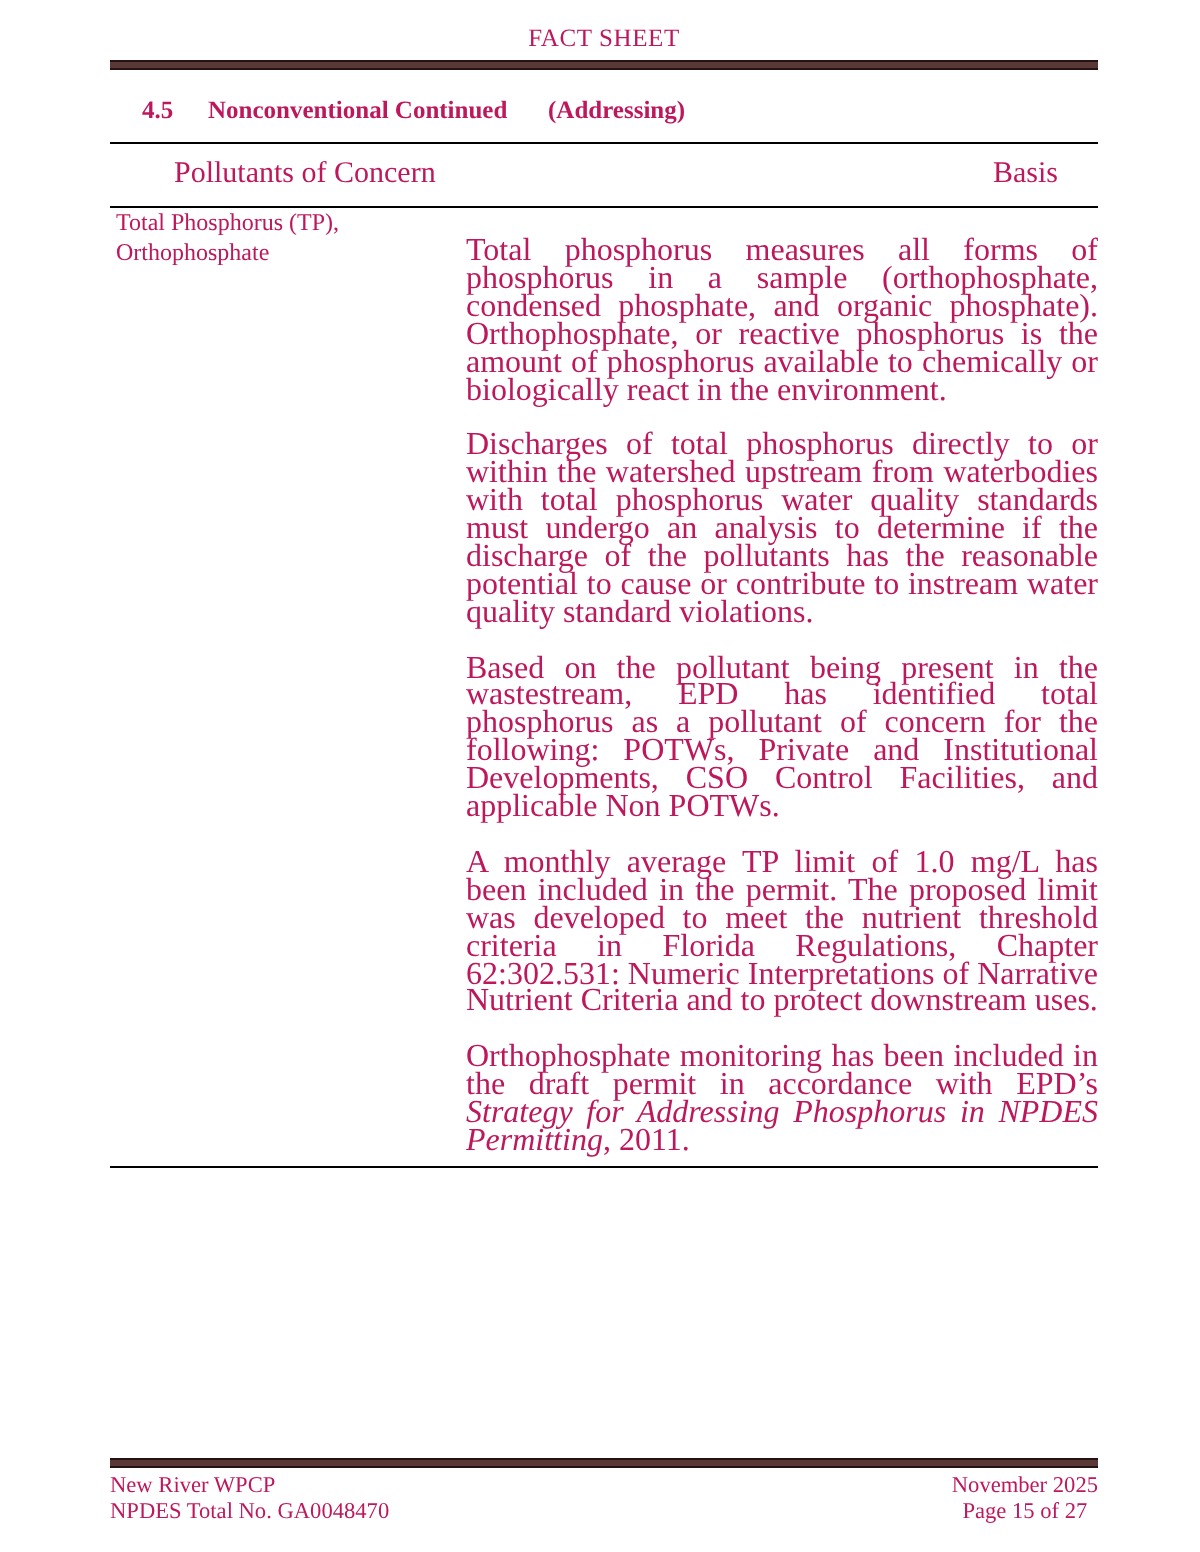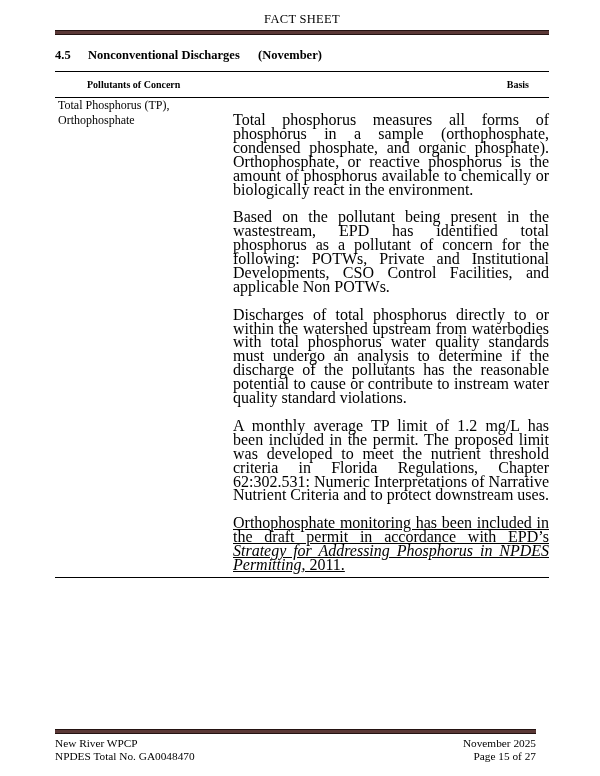--- a/index.html
+++ b/index.html
@@ -4,21 +4,21 @@
 <style>
   * { margin: 0; padding: 0; box-sizing: border-box; }
   html, body { background: #888; }
   .page {
     position: relative;
     width: 600px;
     height: 776px;
     margin: 0 auto;
     background: #ffffff;
     font-family: "Liberation Serif", serif;
-    color: #000000;
+    color: #be185d;
     overflow: hidden;
   }
   .content { padding: 0 51px 0 55px; }
   .doc-title {
     text-align: center;
     font-size: 12.5px;
     padding-top: 12px;
     letter-spacing: 0.3px;
   }
   .rule-thick {
@@ -27,32 +27,32 @@
     border-top: 1.2px solid #241312;
     border-bottom: 1.2px solid #241312;
   }
   .header-rule { margin-top: 3px; }
   .section-heading {
     margin-top: 13px;
     font-weight: bold;
     font-size: 12.5px;
     white-space: nowrap;
   }
-  .sec-num { display: inline-block; width: 33px; }
+  .sec-num { display: inline-block; width: 33px; margin-left: 16px; }
   .sec-title { display: inline-block; width: 170px; }
   .pollutant-table {
     margin-top: 8px;
     border-top: 1.5px solid #000;
     border-bottom: 1.5px solid #000;
   }
   .thead {
     display: flex;
     border-bottom: 1.5px solid #000;
-    font-weight: bold;
-    font-size: 10px;
+    font-weight: normal;
+    font-size: 15px;
     padding: 7px 0;
     gap: 36px;
   }
   .th-pollutants { width: 178px; padding-left: 32px; }
   .th-basis { flex: 1; text-align: right; padding-right: 20px; }
   .trow { display: flex; }
   .cell-pollutant {
     width: 178px;
     padding-left: 3px;
     padding-right: 8px;
@@ -62,63 +62,63 @@
     line-height: 14.5px;
   }
   .cell-basis {
     flex: 1;
     padding: 15px 0 5px 0;
     font-size: 16px;
     line-height: 13.9px;
     text-align: justify;
   }
   .cell-basis p { margin: 0 0 13.9px 0; }
-  .cell-basis p.last { margin-bottom: 0; text-decoration: underline; }
+  .cell-basis p.last { margin-bottom: 0; }
   .footer {
     position: absolute;
     top: 729px;
     left: 55px;
-    right: 64px;
+    right: 51px;
   }
   .footer-cols {
     display: flex;
     justify-content: space-between;
     margin-top: 3px;
     font-size: 11.3px;
     line-height: 12.6px;
   }
-  .footer-right { text-align: right; }
+  .footer-right { text-align: center; }
 </style>
 </head>
 <body>
 
 <div class="page">
   <div class="content">
 
     <div class="doc-title">FACT SHEET</div>
     <div class="rule-thick header-rule"></div>
 
     <div class="section-heading">
-      <span class="sec-num">4.5</span><span class="sec-title">Nonconventional Discharges</span><span class="sec-cont">(November)</span>
+      <span class="sec-num">4.5</span><span class="sec-title">Nonconventional Continued</span><span class="sec-cont">(Addressing)</span>
     </div>
 
     <div class="pollutant-table">
       <div class="thead">
         <span class="th-pollutants">Pollutants of Concern</span>
         <span class="th-basis">Basis</span>
       </div>
       <div class="trow">
         <div class="cell-pollutant">
           <span>Total Phosphorus (TP), Orthophosphate</span>
         </div>
         <div class="cell-basis">
           <p>Total phosphorus measures all forms of phosphorus in a sample (orthophosphate, condensed phosphate, and organic phosphate). Orthophosphate, or reactive phosphorus is the amount of phosphorus available to chemically or biologically react in the environment.</p>
+          <p>Discharges of total phosphorus directly to or within the watershed upstream from waterbodies with total phosphorus water quality standards must undergo an analysis to determine if the discharge of the pollutants has the reasonable potential to cause or contribute to instream water quality standard violations.</p>
           <p>Based on the pollutant being present in the wastestream, EPD has identified total phosphorus as a pollutant of concern for the following: POTWs, Private and Institutional Developments, CSO Control Facilities, and applicable Non POTWs.</p>
-          <p>Discharges of total phosphorus directly to or within the watershed upstream from waterbodies with total phosphorus water quality standards must undergo an analysis to determine if the discharge of the pollutants has the reasonable potential to cause or contribute to instream water quality standard violations.</p>
-          <p>A monthly average TP limit of 1.2 mg/L has been included in the permit.  The proposed limit was developed to meet the nutrient threshold criteria in Florida Regulations, Chapter 62:302.531: Numeric Interpretations of Narrative Nutrient Criteria and to protect downstream uses.</p>
+          <p>A monthly average TP limit of 1.0 mg/L has been included in the permit.  The proposed limit was developed to meet the nutrient threshold criteria in Florida Regulations, Chapter 62:302.531: Numeric Interpretations of Narrative Nutrient Criteria and to protect downstream uses.</p>
           <p class="last"><span>Orthophosphate monitoring has been included in the draft permit in accordance with EPD’s </span><i>Strategy for Addressing Phosphorus in NPDES Permitting</i><span>, 2011.</span></p>
         </div>
       </div>
     </div>
   </div>
 
   <div class="footer">
     <div class="rule-thick"></div>
     <div class="footer-cols">
       <div class="footer-left">

